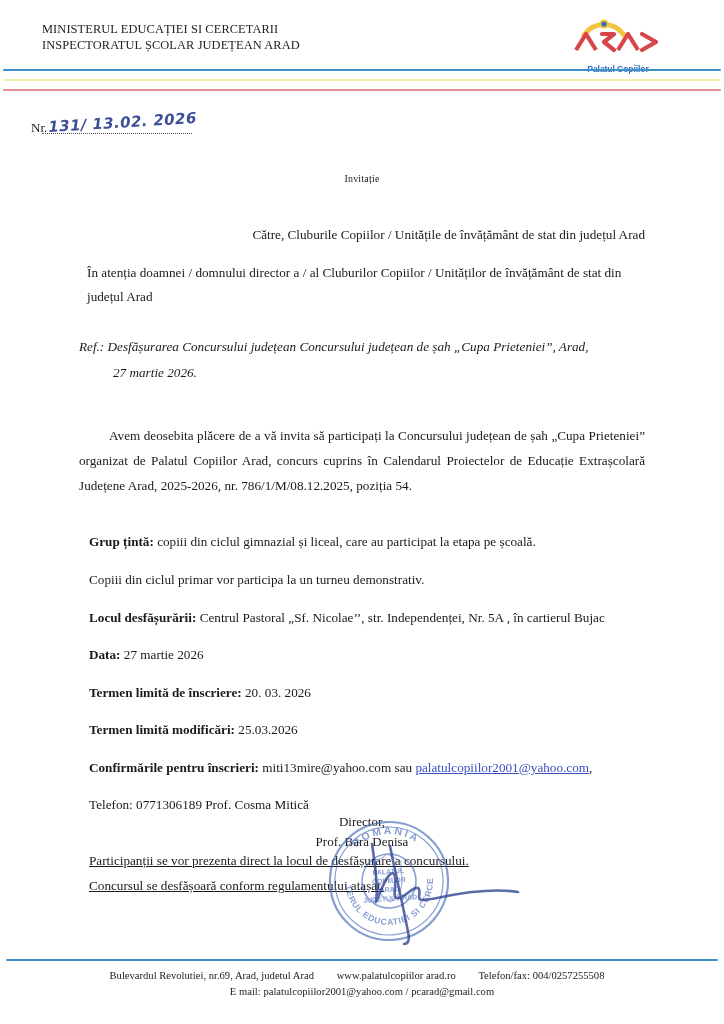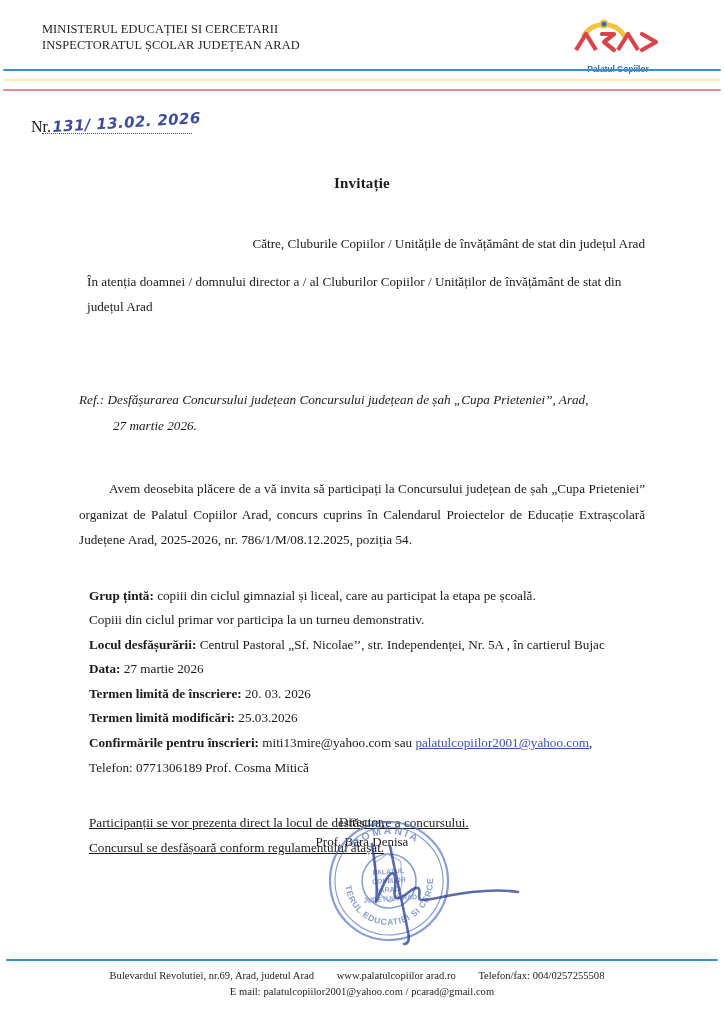--- a/index.html
+++ b/index.html
@@ -84,21 +84,21 @@
   
   .regnr {
     position: absolute;
     top: 118px;
     left: 31px;
     font-size: 13.5px;
     color: #1a1a1a;
     display: flex;
     align-items: baseline;
   }
-  .regnr .nr-label { font-size: 16px; text-align: right; }
+  .regnr .nr-label { font-size: 13px; text-align: right; }
   .hand {
     font-family: "DejaVu Sans", sans-serif;
     color: #2b3f8f;
     font-size: 15px;
     font-style: italic;
     font-weight: 600;
     letter-spacing: 0.4px;
     transform: rotate(-3.5deg);
     transform-origin: left bottom;
     display: inline-block;
@@ -118,47 +118,47 @@
     position: absolute;
     top: 170px;
     left: 79px;
     width: 566px;
     font-size: 13.2px;
     line-height: 1.85;
     text-align: left;
   }
   .doc-title {
     text-align: center;
-    font-weight: bold;
-    font-size: 15px;
+    font-weight: normal;
+    font-size: 10px;
     margin: 0 0 34px 0;
     letter-spacing: .2px;
   }
   .addressee { margin: 0 0 14px 0; text-align: right; }
   .attn { margin: 0 0 0 8px; }
 
   .ref {
     font-style: italic;
-    margin: 68px 0 0 0;
+    margin: 24px 0 0 0;
     line-height: 1.95;
   }
   .ref-ind { display: inline-block; margin-left: 34px; }
 
   .intro {
     margin: 38px 0 0 0;
     text-align: justify;
     text-indent: 30px;
     line-height: 1.9;
   }
 
   .details {
     margin: 32px 0 0 10px;
     line-height: 1.86;
   }
-  .details .row { white-space: normal; }
+  .details .row { white-space: normal; margin-top: 13px; }
   .lbl { font-weight: bold; }
   .mail-link {
     color: #3a4fbf;
     text-decoration: underline;
   }
 
   .closing {
     margin: 30px 0 0 10px;
     line-height: 1.9;
     text-decoration: underline;

